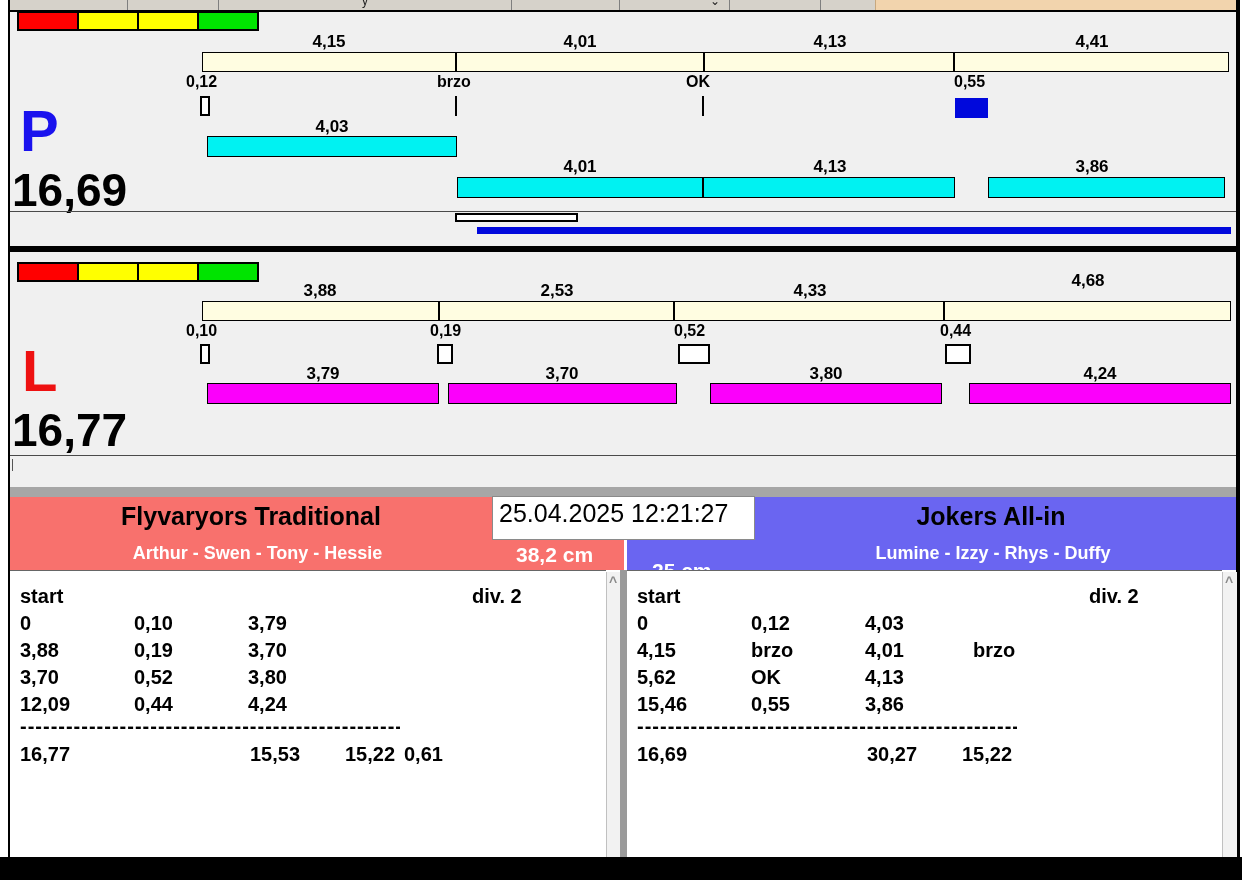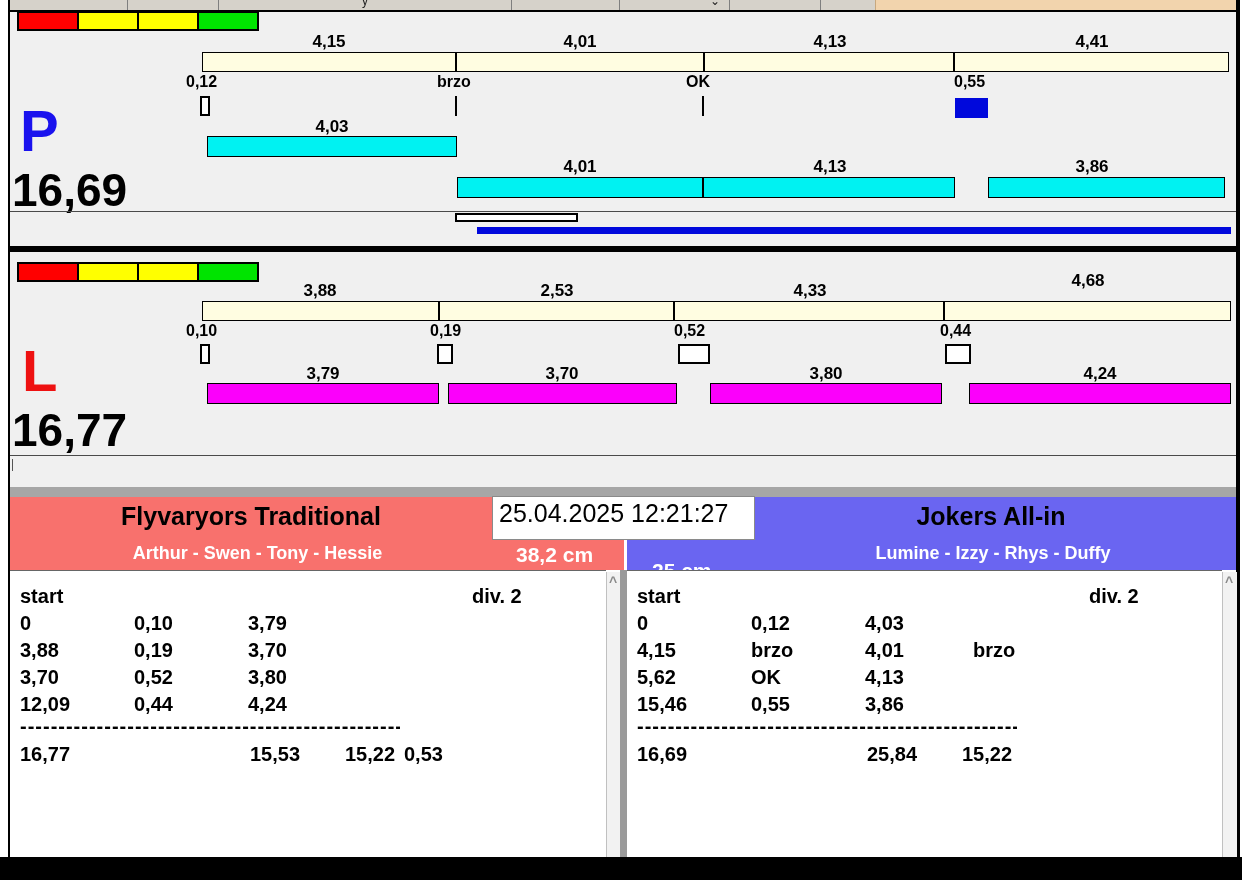--- a/index.html
+++ b/index.html
@@ -195,21 +195,21 @@
 
   <span class="tc o1" style="top:120px">12,09</span>
   <span class="tc o2" style="top:120px">0,44</span>
   <span class="tc o3" style="top:120px">4,24</span>
 
   <span class="tc o1 sepdash" style="top:142px">--------------------------------------------------</span>
 
   <span class="tc o1" style="top:170px">16,77</span>
   <span class="tc t2" style="top:170px">15,53</span>
   <span class="tc t3" style="top:170px">15,22</span>
-  <span class="tc t4" style="top:170px">0,53</span>
+  <span class="tc t4" style="top:170px">0,61</span>
 </div>
 <div class="sbar" style="left:606px">
   <span class="sup">^</span>
 </div>
 
 <div class="tblgap"></div>
 
 <div class="tbl" style="left:627px;width:595px">
   <span class="tc o1" style="top:12px">start</span>
   <span class="tc odiv" style="top:12px">div. 2</span>
@@ -227,20 +227,20 @@
   <span class="tc o2" style="top:93px">OK</span>
   <span class="tc o3" style="top:93px">4,13</span>
 
   <span class="tc o1" style="top:120px">15,46</span>
   <span class="tc o2" style="top:120px">0,55</span>
   <span class="tc o3" style="top:120px">3,86</span>
 
   <span class="tc o1 sepdash" style="top:142px">--------------------------------------------------</span>
 
   <span class="tc o1" style="top:170px">16,69</span>
-  <span class="tc t2" style="top:170px">25,84</span>
+  <span class="tc t2" style="top:170px">30,27</span>
   <span class="tc t3" style="top:170px">15,22</span>
 </div>
 <div class="sbar" style="left:1222px">
   <span class="sup">^</span>
 </div>
 
 <div class="edge" style="left:0;top:857px;width:1242px;height:23px"></div>
 
 </body></html>

